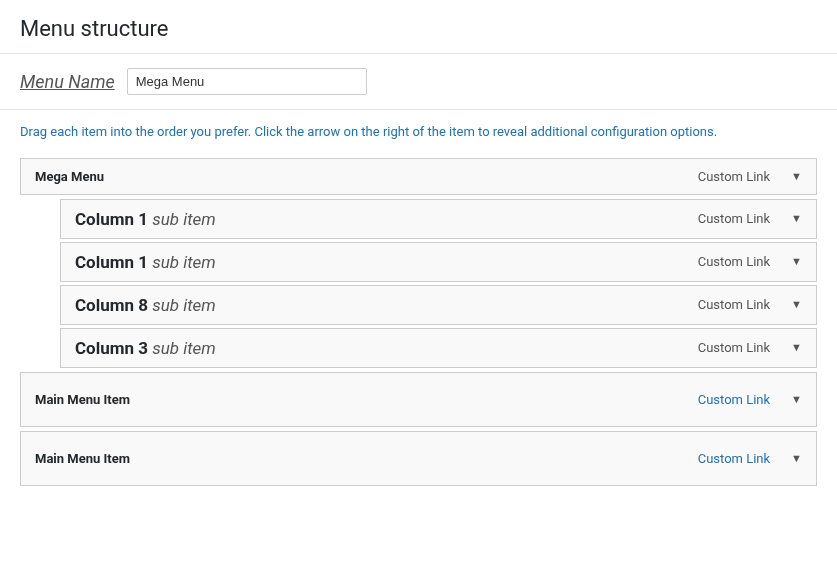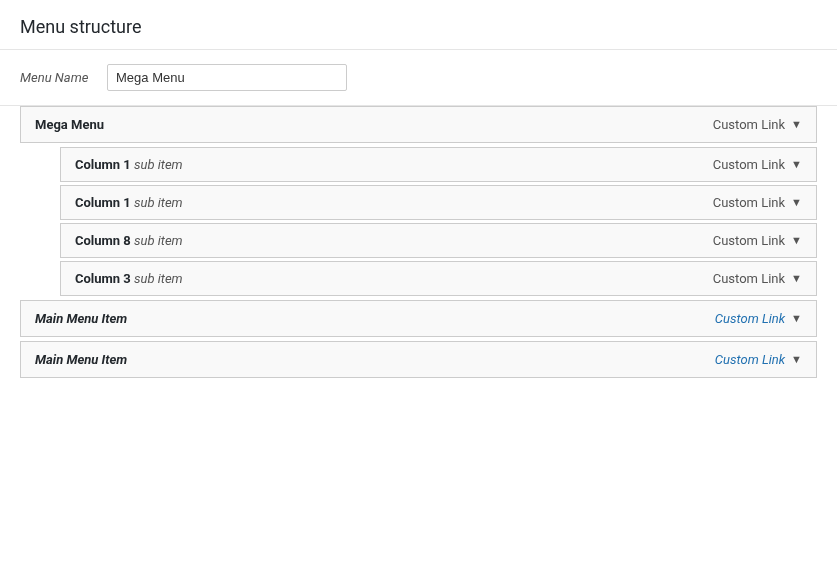--- a/index.html
+++ b/index.html
@@ -10,38 +10,39 @@
       color: #333;
     }
     .page-container {
       background: #fff;
       margin: 0;
       padding: 0;
       min-height: 582px;
       width: 837px;
     }
     .section-title {
-      font-size: 18px;
+      font-size: 22px;
       font-weight: 400;
       color: #23282d;
       padding: 16px 20px 12px 20px;
       border-bottom: 1px solid #e5e5e5;
     }
     .menu-name-row {
       display: flex;
       align-items: center;
       padding: 14px 20px;
       border-bottom: 1px solid #e5e5e5;
     }
     .menu-name-label {
       color: #555;
       font-style: italic;
       margin-right: 12px;
       min-width: 75px;
-      font-size: 13px;
+      font-size: 18px;
+      text-decoration: underline;
     }
     .menu-name-input {
       border: 1px solid #ccc;
       padding: 5px 8px;
       font-size: 13px;
       width: 240px;
       color: #333;
       outline: none;
       border-radius: 2px;
     }
@@ -65,21 +66,21 @@
       cursor: grab;
     }
     .menu-item-label {
       font-weight: 700;
       font-size: 13px;
       color: #23282d;
     }
     .menu-item-right {
       display: flex;
       align-items: center;
-      gap: 6px;
+      gap: 21px;
     }
     .menu-item-type {
       color: #555;
       font-size: 13px;
     }
     .dropdown-arrow {
       color: #555;
       font-size: 11px;
       cursor: pointer;
     }
@@ -91,21 +92,21 @@
       border: 1px solid #ccc;
       background: #f9f9f9;
       margin-bottom: 3px;
       display: flex;
       align-items: center;
       justify-content: space-between;
       padding: 9px 14px;
       cursor: grab;
     }
     .sub-item-label {
-      font-size: 13px;
+      font-size: 17px;
       color: #23282d;
     }
     .sub-item-label span.bold {
       font-weight: 700;
     }
     .sub-item-label span.italic {
       font-style: italic;
       color: #555;
       font-weight: 400;
     }
@@ -113,41 +114,41 @@
       color: #2271b1;
       font-size: 13px;
     }
     .main-menu-item {
       border: 1px solid #ccc;
       background: #f9f9f9;
       margin-bottom: 4px;
       display: flex;
       align-items: center;
       justify-content: space-between;
-      padding: 10px 14px;
+      padding: 19px 14px;
       cursor: grab;
-      font-style: italic;
     }
     .main-menu-item-label {
       font-weight: 700;
       font-size: 13px;
       color: #23282d;
     }
   </style>
 </head>
 <body>
 
 <div class="page-container">
   <h2 class="section-title">Menu structure</h2>
 
   <div class="menu-name-row">
     <label class="menu-name-label">Menu Name</label>
     <input class="menu-name-input" type="text" value="Mega Menu" style="">
   </div>
 
+  <div class="drag-hint">Drag each item into the order you prefer. Click the arrow on the right of the item to reveal additional configuration options.</div>
 
   <div class="menu-list">
 
     <div class="menu-item">
       <span class="menu-item-label">Mega Menu</span>
       <div class="menu-item-right">
         <span class="menu-item-type">Custom Link</span>
         <span class="dropdown-arrow">▼</span>
       </div>
     </div>

